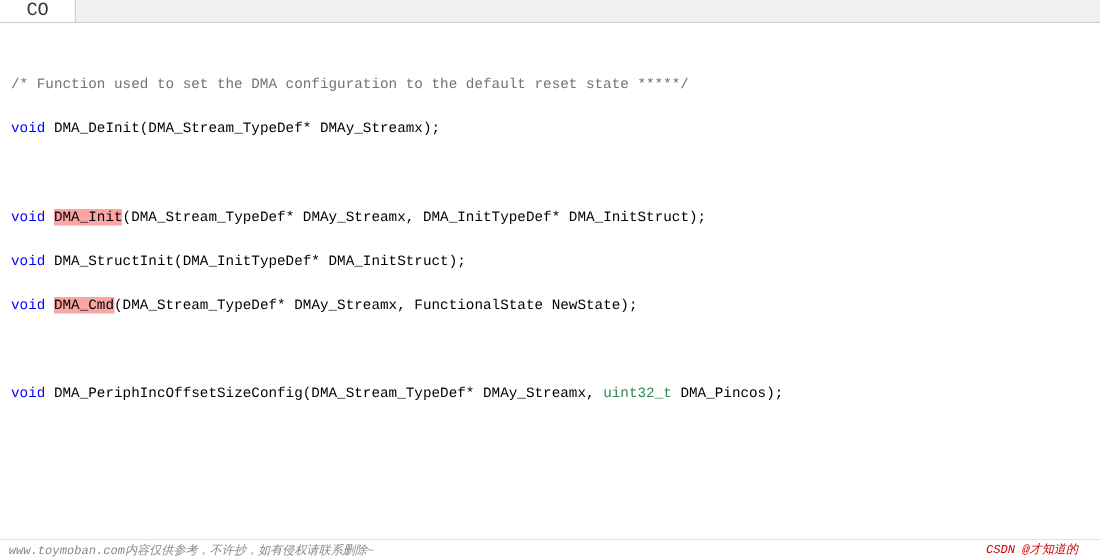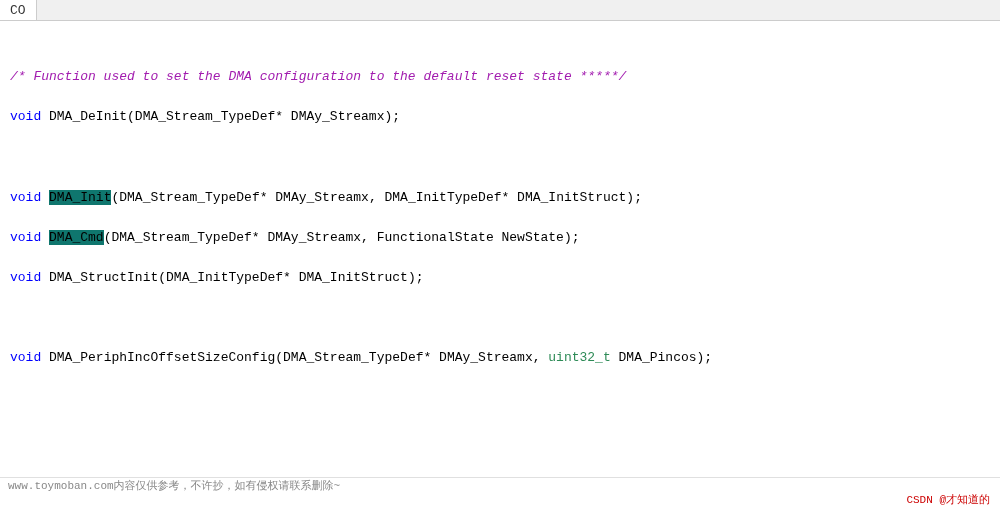--- a/index.html
+++ b/index.html
@@ -23,89 +23,90 @@
       overflow: hidden;
     }
     .line {
       display: block;
       min-height: 20px;
       line-height: 20px;
       position: relative;
     }
     .kw-void { color: #0000ff; }
     .kw-uint32 { color: #2e8b57; text-align: center; }
-    .comment { color: #a21caf; font-style: italic; }
+    .comment { color: #737373; }
     .highlight-yellow {
-      background: #0f766e;
+      background: #fca5a5;
       display: inline;
     }
     .watermark {
       position: absolute;
       bottom: 0;
       left: 0;
       right: 0;
-      height: 32px;
+      height: 19px;
       background: rgba(255,255,255,0.85);
       display: flex;
-      align-items: flex-start;
+      align-items: center;
       padding: 0 8px;
       font-size: 11px;
       color: #888;
       border-top: 1px solid #e0e0e0;
+      font-style: italic;
     }
     .csdn-badge {
       position: absolute;
       bottom: 0;
-      right: 10px;
+      right: 20px;
       height: 19px;
       display: flex;
       align-items: center;
       font-size: 11px;
       color: #c00;
     }
     .tab-bar {
       height: 21px;
       background: #f0f0f0;
       border-bottom: 1px solid #ccc;
       display: flex;
       align-items: center;
       padding: 0;
       font-size: 12px;
     }
     .tab-item {
-      padding: 2px 10px;
+      padding: 2px 24px;
       border-right: 1px solid #ccc;
       height: 100%;
       display: flex;
       align-items: center;
       background: #e8e8e8;
       color: #333;
-      font-size: 13px;
+      font-size: 17px;
     }
     .tab-item.active {
       background: #ffffff;
     }
   </style>
 </head>
 <body>
 
 <div class="tab-bar">
   <div class="tab-item active">
     <span>CO</span>
   </div>
 </div>
 
 <div class="code-area">
 
 <span class="line"><span class="comment">/* Function used to set the DMA configuration to the default reset state *****/</span></span>
 <span class="line"><span class="kw-void">void</span> DMA_DeInit(DMA_Stream_TypeDef* DMAy_Streamx);</span>
 <span class="line"> </span>
 <span class="line"><span class="kw-void">void</span> <span class="highlight-yellow">DMA_Init</span>(DMA_Stream_TypeDef* DMAy_Streamx, DMA_InitTypeDef* DMA_InitStruct);</span>
+<span class="line"><span class="kw-void">void</span> DMA_StructInit(DMA_InitTypeDef* DMA_InitStruct);</span>
 <span class="line"><span class="kw-void">void</span> <span class="highlight-yellow">DMA_Cmd</span>(DMA_Stream_TypeDef* DMAy_Streamx, FunctionalState NewState);</span>
-<span class="line"><span class="kw-void">void</span> DMA_StructInit(DMA_InitTypeDef* DMA_InitStruct);</span>
 <span class="line"> </span>
 <span class="line"><span class="kw-void">void</span> DMA_PeriphIncOffsetSizeConfig(DMA_Stream_TypeDef* DMAy_Streamx, <span class="kw-uint32">uint32_t</span> DMA_Pincos);</span>
 <span class="line"> </span>
 
 
 
 
 
 
 

